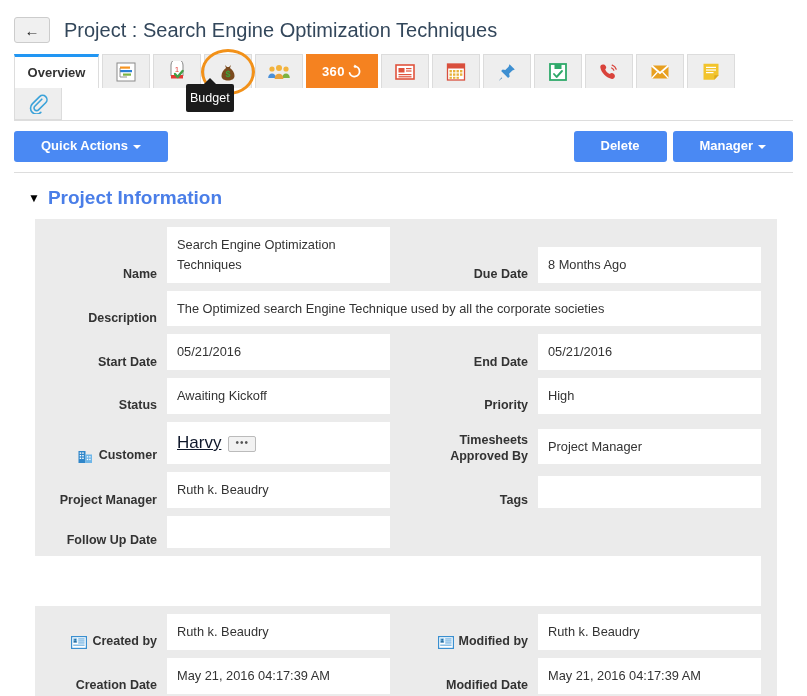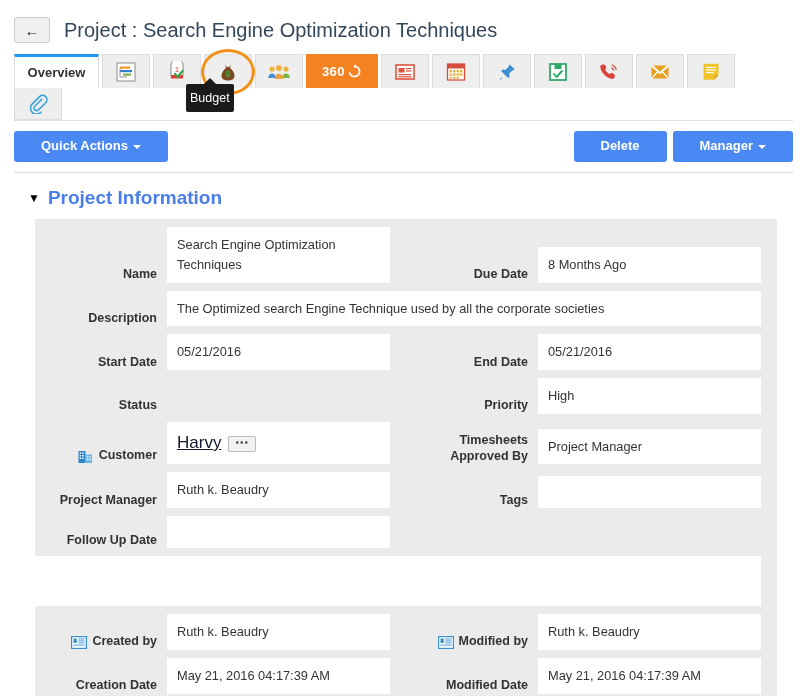--- a/index.html
+++ b/index.html
@@ -471,20 +471,21 @@
     </div>
     <div class="fcell">
       <div class="flabel">End Date</div>
       <div class="fvalue">05/21/2016</div>
     </div>
   </div>
 
   <div class="frow">
     <div class="fcell">
       <div class="flabel">Status</div>
+      <div class="fvalue">Awaiting Kickoff</div>
     </div>
     <div class="fcell">
       <div class="flabel">Priority</div>
       <div class="fvalue">High</div>
     </div>
   </div>
 
   <div class="frow">
     <div class="fcell">
       <div class="flabel">

